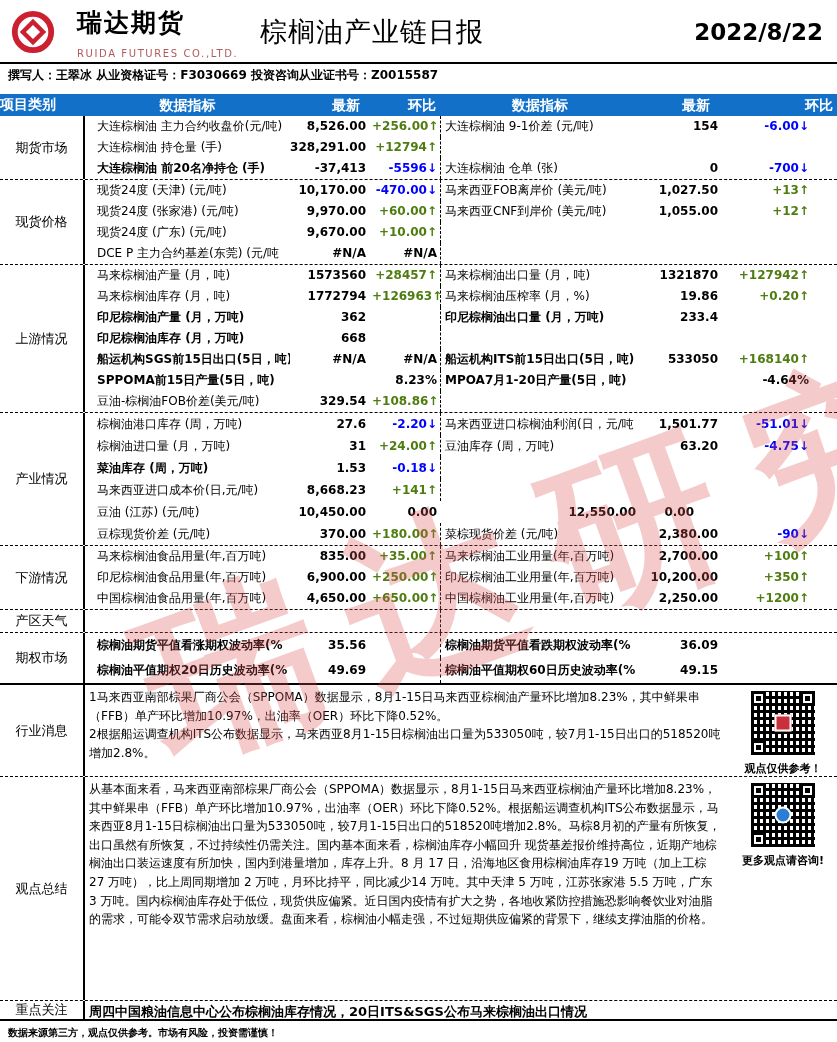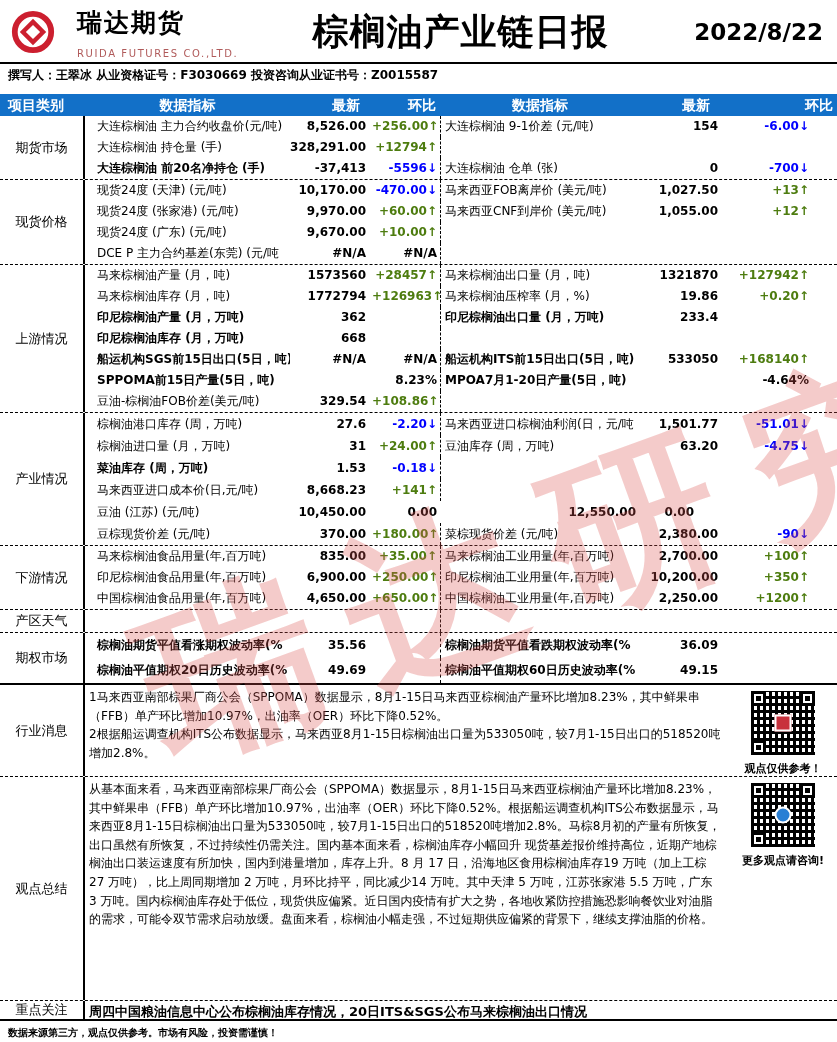--- a/index.html
+++ b/index.html
@@ -4,27 +4,27 @@
 <style>
   * { margin:0; padding:0; box-sizing:border-box; }
   body { background:#888; font-family:"DejaVu Sans", sans-serif; }
   .page { position:relative; width:837px; height:1042px; margin:0 auto; background:#fff; overflow:hidden; color:#000; }
 
   
   .hdr { display:grid; grid-template-columns:250px 1fr 170px; align-items:center; height:62px; padding:2px 6px 0 10px; }
   .logo { display:flex; align-items:center; gap:21px; }
   .logo-txt .cn { font-size:25px; font-weight:bold; letter-spacing:2px; }
   .logo-txt .en { font-size:10px; color:#b05a5a; letter-spacing:1.6px; margin-top:9px;text-align:center; }
-  .title { text-align:center; font-size:36px; font-weight:bold; letter-spacing:1px; }
+  .title { font-size:27px; font-weight:normal; letter-spacing:1px; }
   .date { text-align:right; font-size:23px; font-weight:bold; padding-right:8px; }
   .author { border-top:2px solid #000; font-size:12px; font-weight:bold; padding:3px 0 2px 8px; height:32px; }
 
   
   .thead { display:grid; grid-template-columns:85px 205px 82px 68px 200px 82px 115px; background:#1270c8; color:#fff; font-size:14px; font-weight:bold; height:22px; line-height:22px; }
-  .thead .h-cat { padding-left:8px; }
+  .thead .h-cat { padding-left:0;font-family:Liberation Mono, monospace; }
   .thead .h-ind { text-align:center; }
   .thead .h-val { text-align:right; padding-right:12px; }
   .thead .h-chg { text-align:right; padding-right:4px; }
 
   
   .section { display:flex; border-top:1px dashed #000; }
   .section:first-child { border-top:0; }
   .cat { width:85px; border-right:2px solid #000; display:flex; align-items:center; justify-content:center; font-size:13px; text-align:center; flex:0 0 85px; }
   .rows { flex:1; border-right:1px dashed #000; }
   .row { display:grid; grid-template-columns:205px 82px 68px 200px 82px 115px; height:21px; line-height:21px; }

